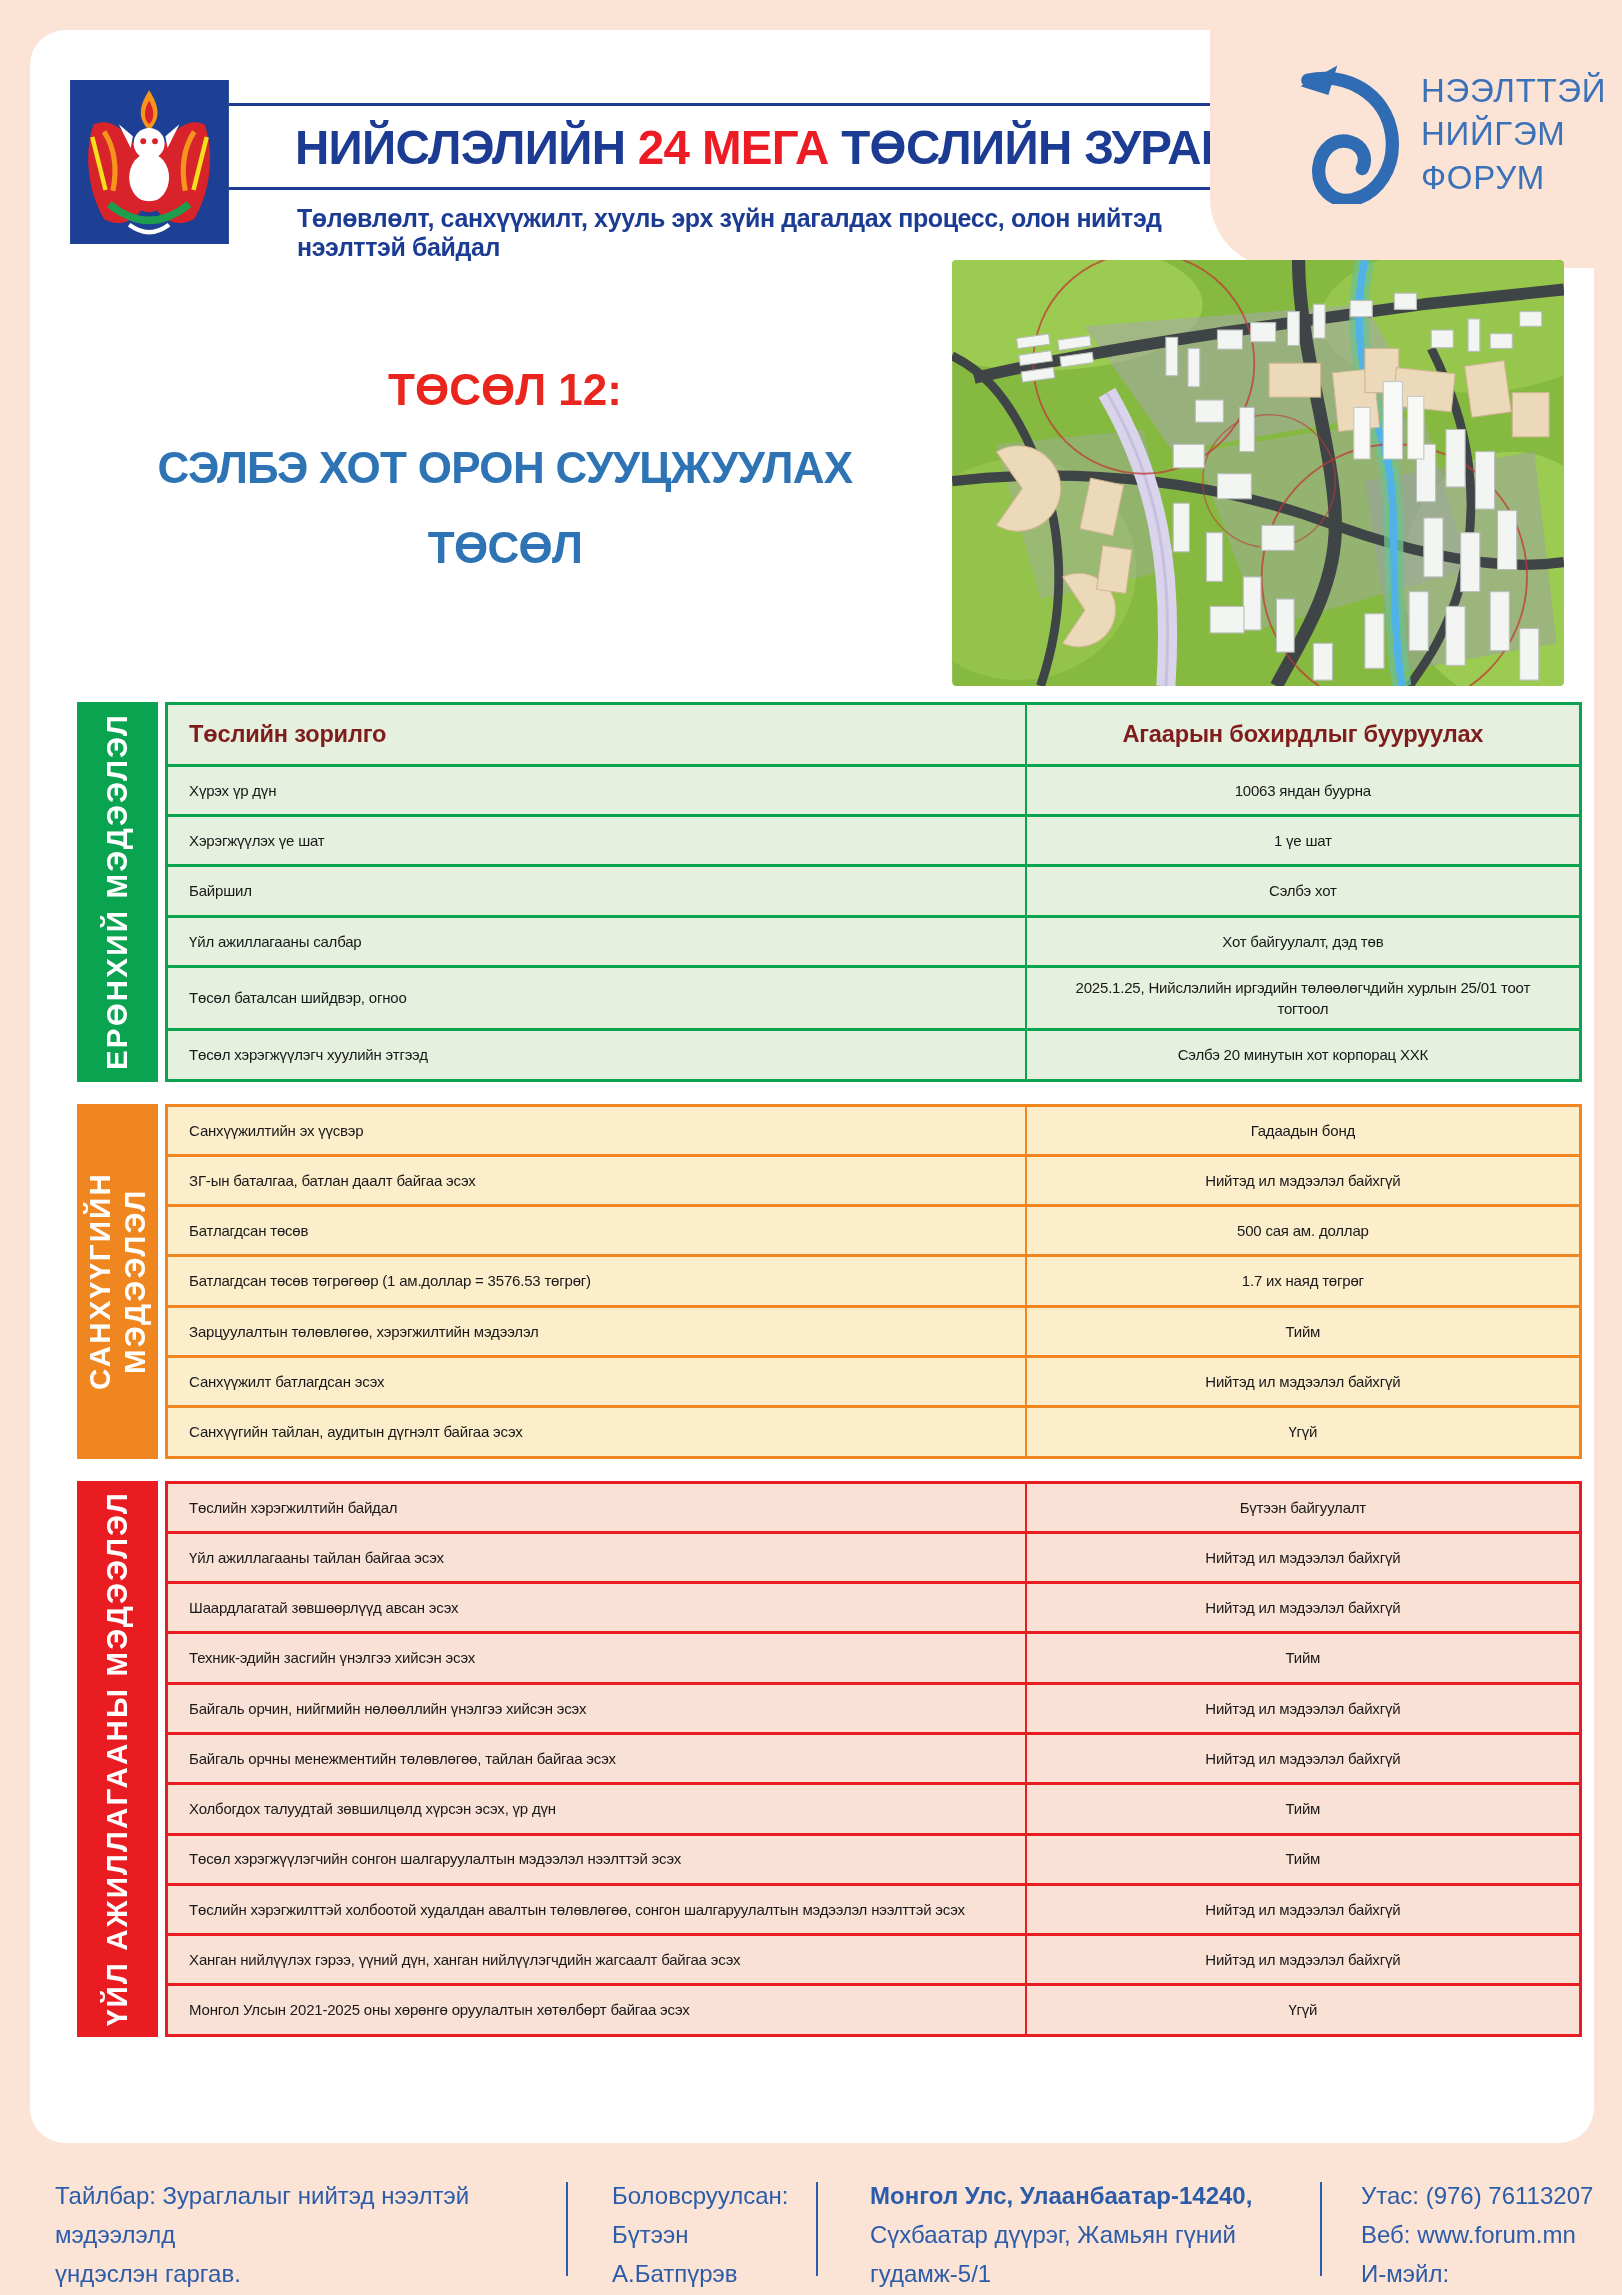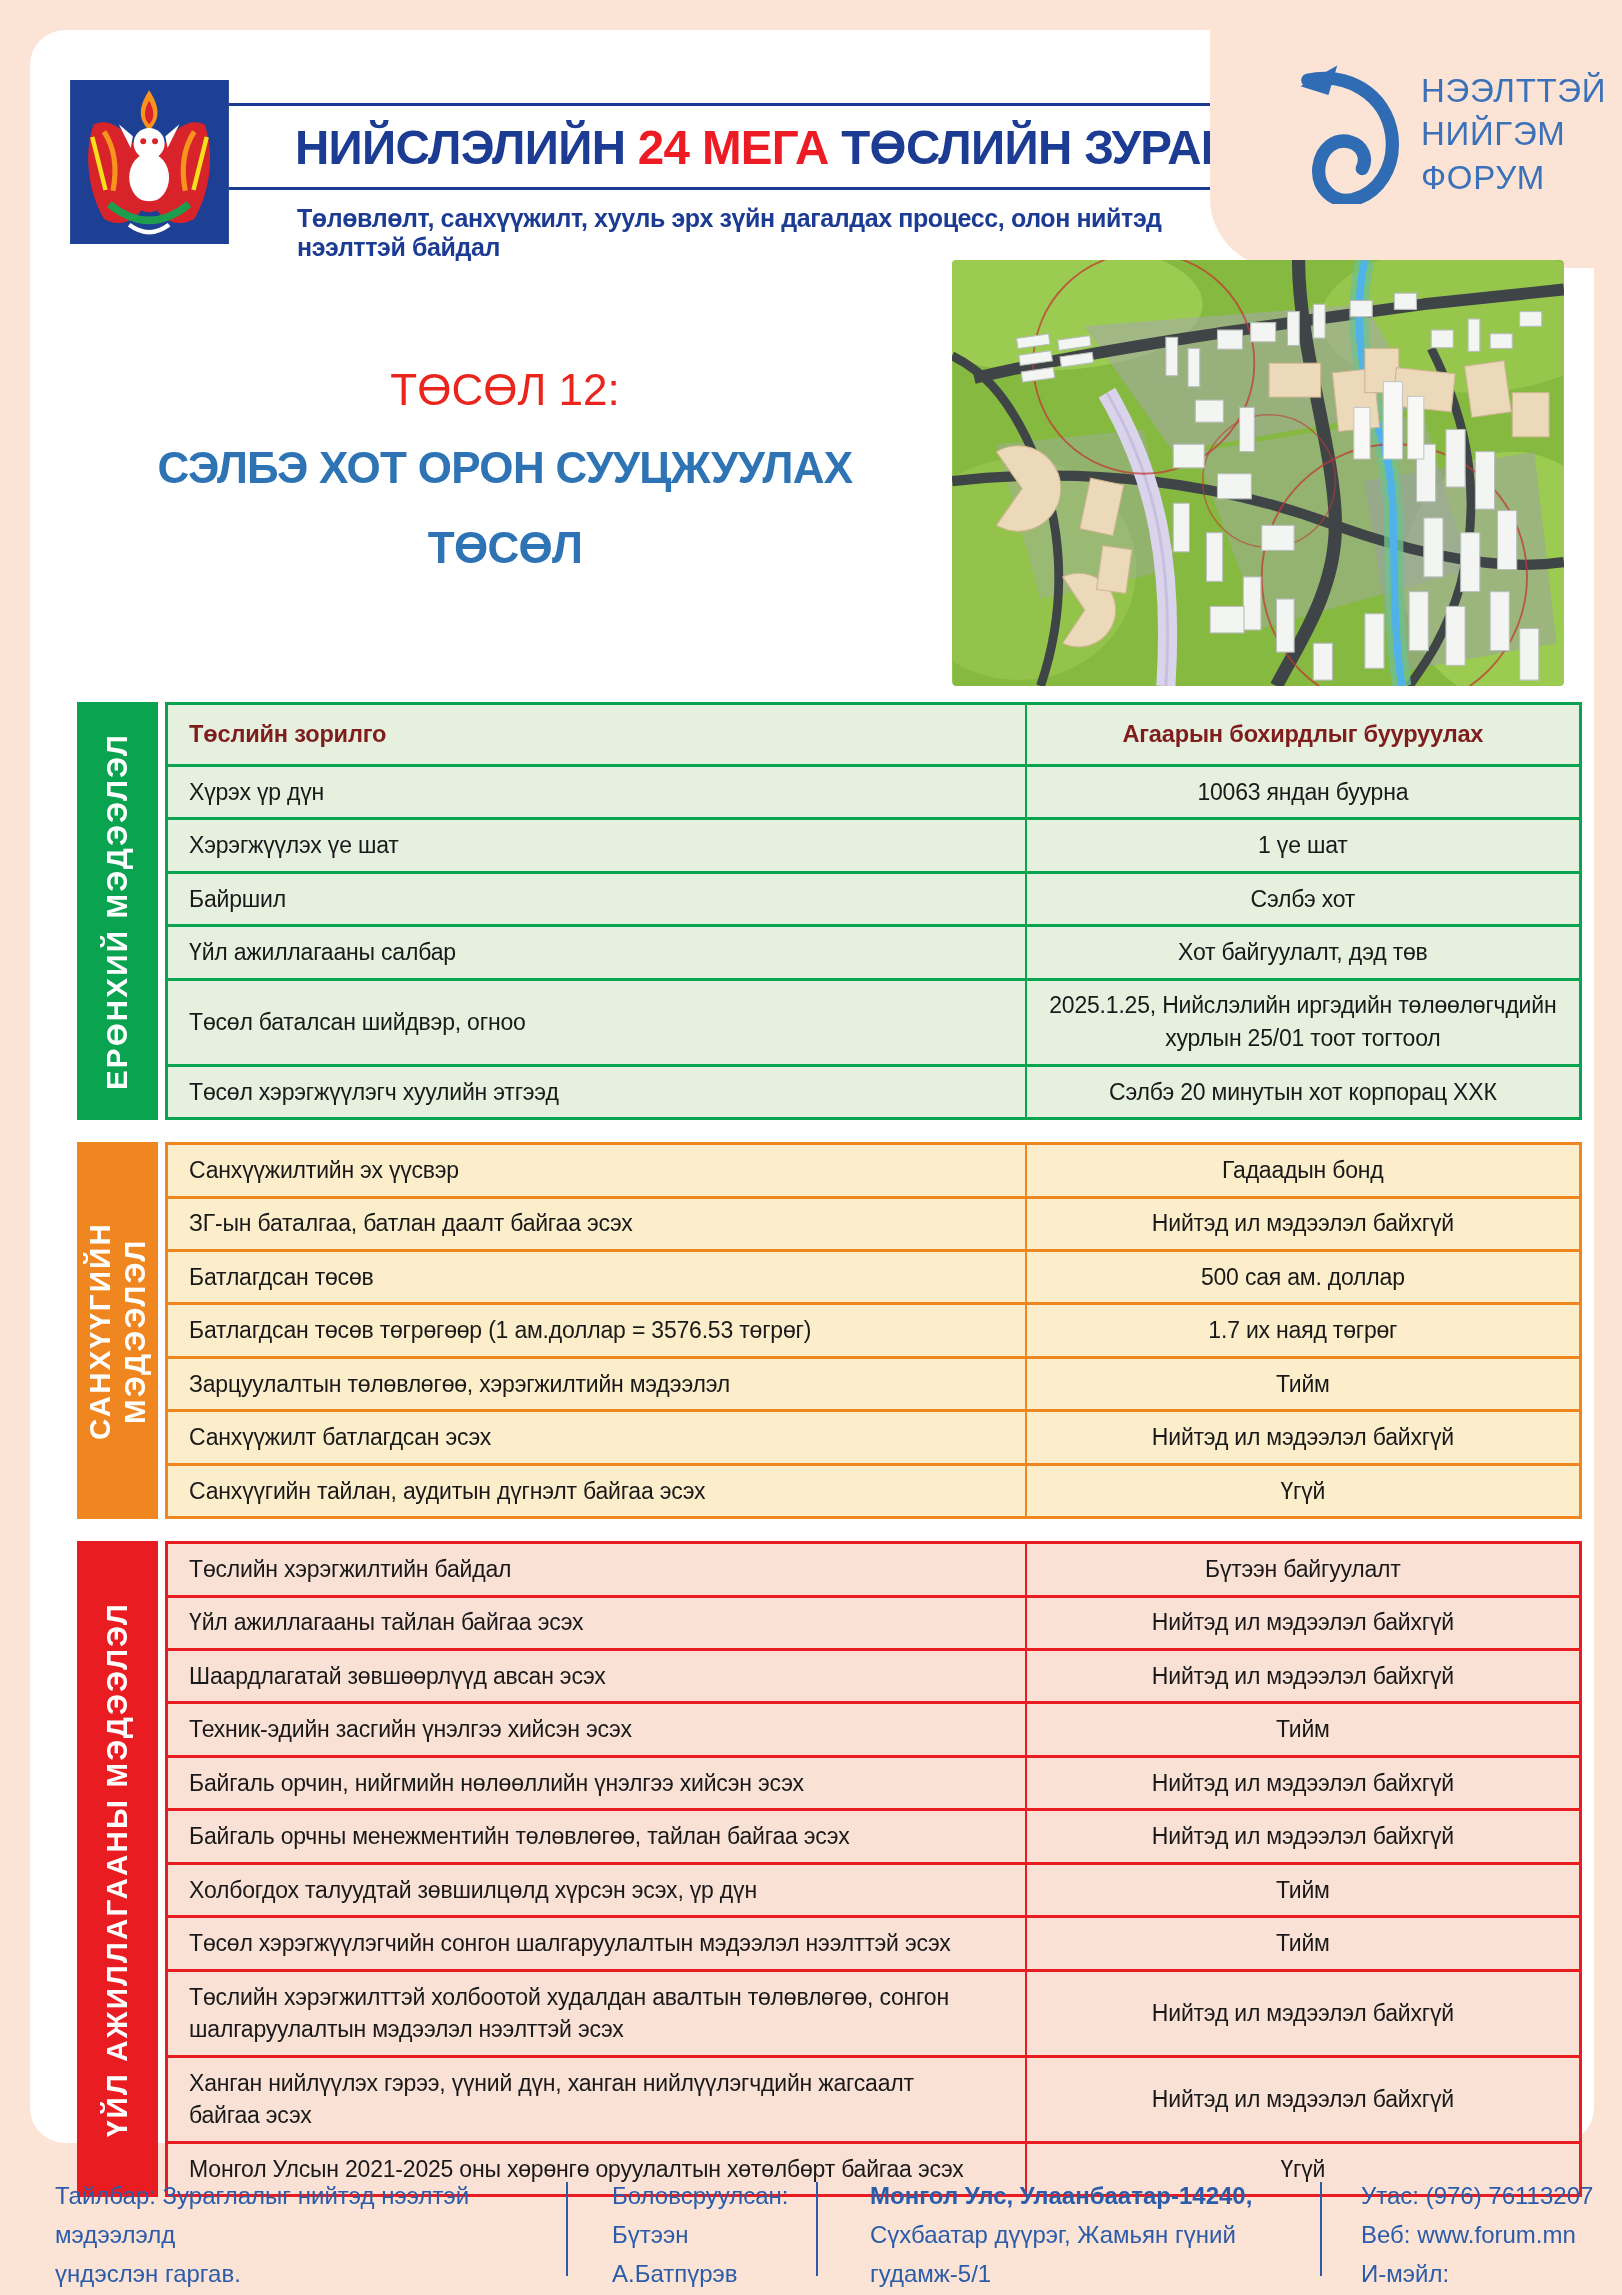--- a/index.html
+++ b/index.html
@@ -35,21 +35,21 @@
   }
   .main-title .accent{color:#ed1c24;}
   .subtitle{
     position:absolute;left:297px;top:204px;width:929px;
     color:#1c3c94;font-weight:700;font-size:25px;letter-spacing:-0.4px;
   }
   
   .hero-title{
     position:absolute;left:66px;top:365px;width:878px;text-align:center;
   }
-  .hero-kicker{color:#e9251d;font-weight:400;font-size:44px;letter-spacing:0;}
+  .hero-kicker{color:#e9251d;font-weight:700;font-size:44px;letter-spacing:0;}
   .hero-line{color:#2e74b5;font-weight:700;font-size:44px;margin-top:28px;letter-spacing:-0.7px;}
   .hero-line.last{margin-top:30px;}
   .hero-img{
     position:absolute;left:952px;top:260px;width:612px;height:426px;
     border-radius:4.4px;overflow:hidden;
   }
   
   .sections{position:absolute;left:77px;top:702px;width:1505px;}
   .section{display:flex;align-items:stretch;margin-bottom:22px;}
   .side{
@@ -68,21 +68,21 @@
   .sec-orange{--c:#f0861f;--bg:#fdeecb;}
   .sec-red{--c:#e91c22;--bg:#fae1d6;}
   .tbl{
     display:table;table-layout:fixed;width:100%;border-collapse:collapse;
     border:3px solid var(--c);background:var(--bg);
   }
   .tr{display:table-row;}
   .td{
     display:table-cell;border:2.2px solid var(--c);
     border-top-width:3px;border-bottom-width:3px;
-    vertical-align:middle;font-size:23px;color:#191919;
+    vertical-align:middle;font-size:15px;color:#191919;
     letter-spacing:-0.2px;line-height:1.42;height:29.5px;
   }
   .td.lbl{width:56%;text-align:left;padding:8.9px 44px 8.9px 20.7px;}
   .td.val{text-align:center;padding:8.9px 22px;}
   .tr.head .td{color:#7f1d1d;font-weight:700;height:41px;font-size:23.6px;}
   
   .footer{position:absolute;left:0;top:2161px;width:1335px;height:134px;}
   .fcol{position:absolute;top:16px;color:#2b5ca9;font-size:24px;}
   .fline{line-height:1.62;}
   .fcol.org .fline:first-child{font-weight:700;}

